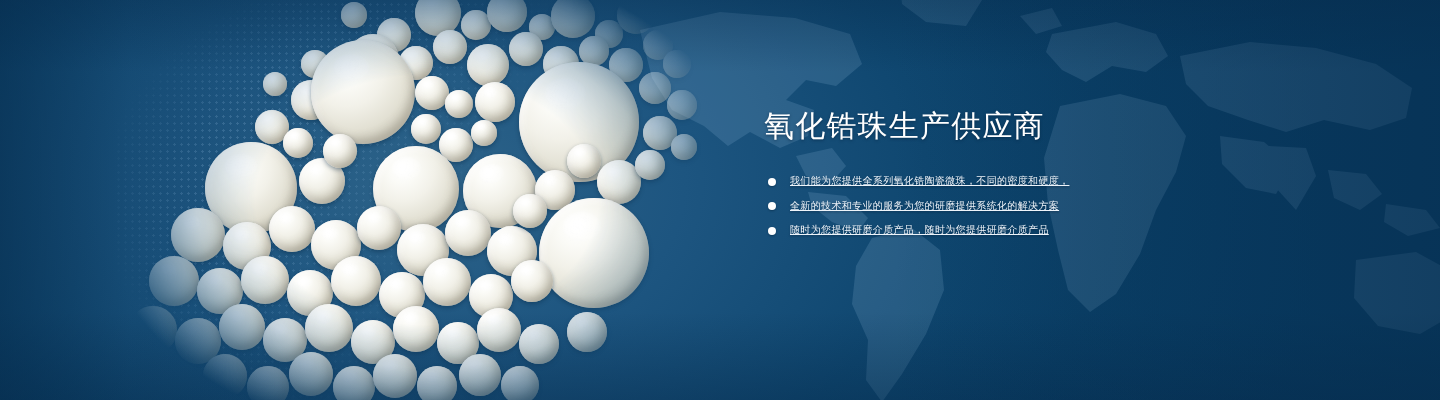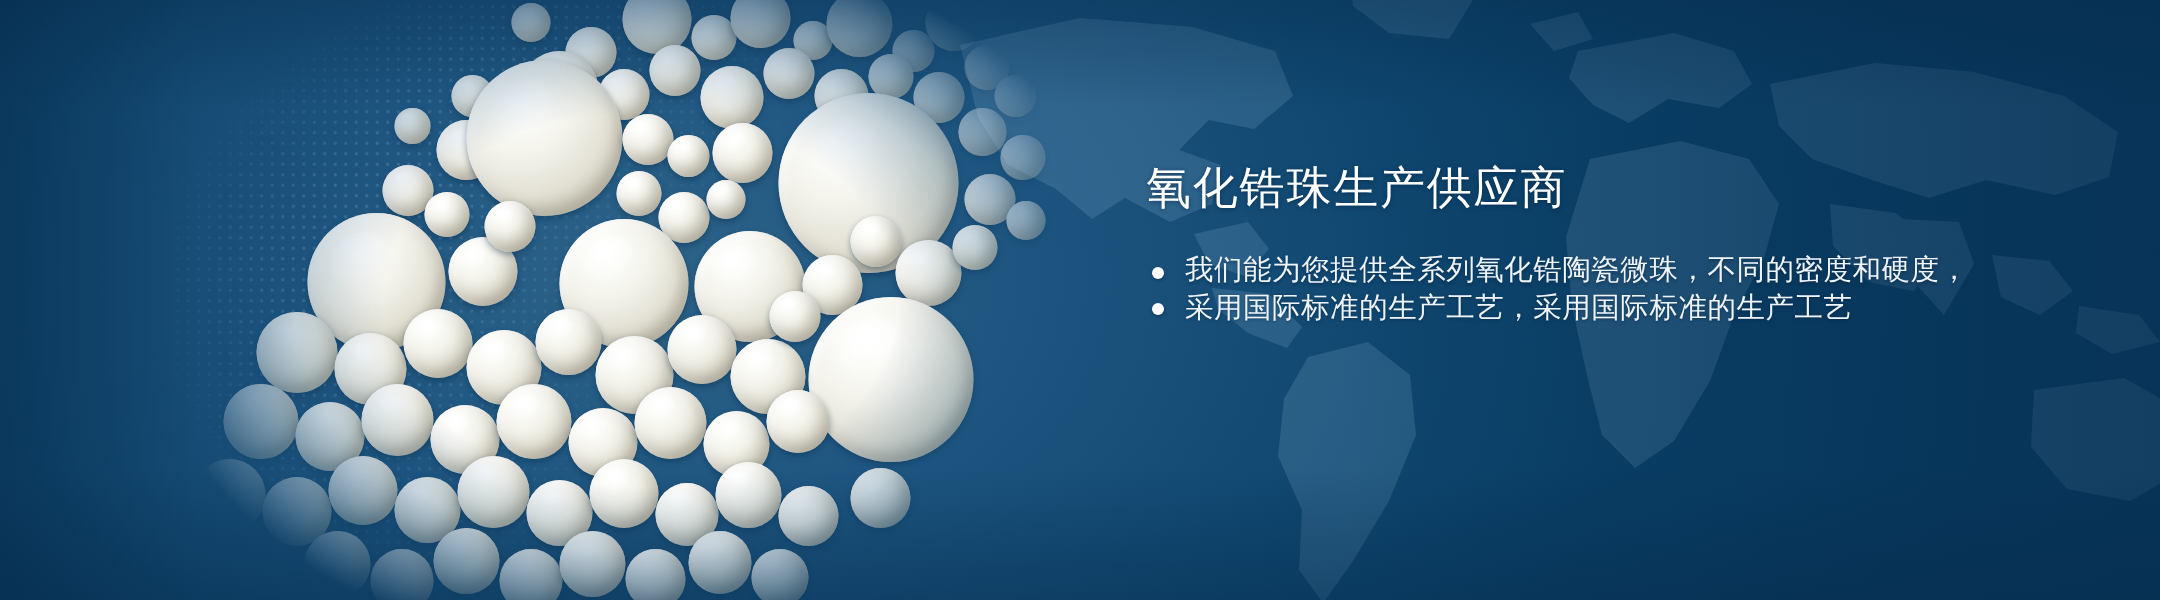--- a/index.html
+++ b/index.html
@@ -93,24 +93,25 @@
     letter-spacing:1.2px;
     font-weight:400;
     text-shadow:0 1px 3px rgba(3,30,56,.55);
     white-space:nowrap;
   }
   .bullets{ margin-top:23px; list-style:none; }
   .bullet{
     position:relative;
     padding-left:26px;
     color:#eef4fa;
-    font-size:19px;
+    font-size:10px;
     line-height:24.5px;
     letter-spacing:.35px;
     text-shadow:0 1px 2px rgba(3,30,56,.5);
+    text-decoration:underline;
   }
   .bullet + .bullet{ margin-top:0; }
   .bullet .dot{
     position:absolute;
     left:4px; top:8.5px;
     width:8px; height:8px;
     border-radius:50%;
     background:#ffffff;
     box-shadow:0 1px 2px rgba(3,30,56,.45);
   }
@@ -267,18 +268,22 @@
   <div class="content">
     <div class="headline">氧化锆珠生产供应商</div>
 
     <ul class="bullets">
       <li class="bullet">
         <span class="dot"></span>
         <span class="ln">我们能为您提供全系列氧化锆陶瓷微珠，不同的密度和硬度，</span>
       </li>
       <li class="bullet">
         <span class="dot"></span>
-        <span class="ln">采用国际标准的生产工艺，采用国际标准的生产工艺</span>
+        <span class="ln">全新的技术和专业的服务为您的研磨提供系统化的解决方案</span>
+      </li>
+      <li class="bullet">
+        <span class="dot"></span>
+        <span class="ln">随时为您提供研磨介质产品，随时为您提供研磨介质产品</span>
       </li>
     </ul>
   </div>
 
 </div>
 
 </body></html>

